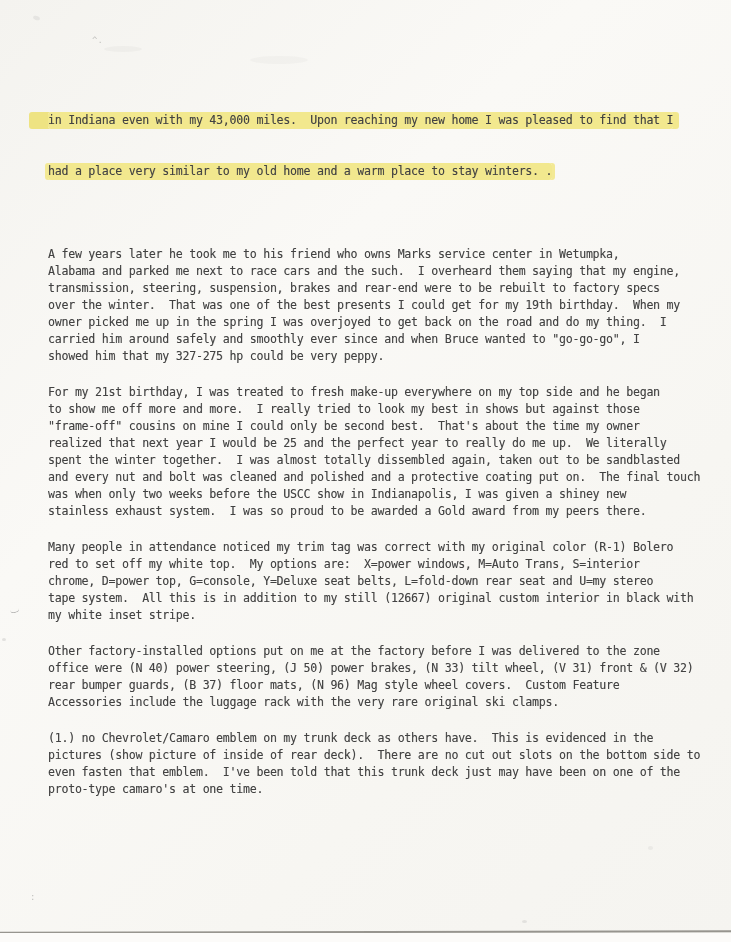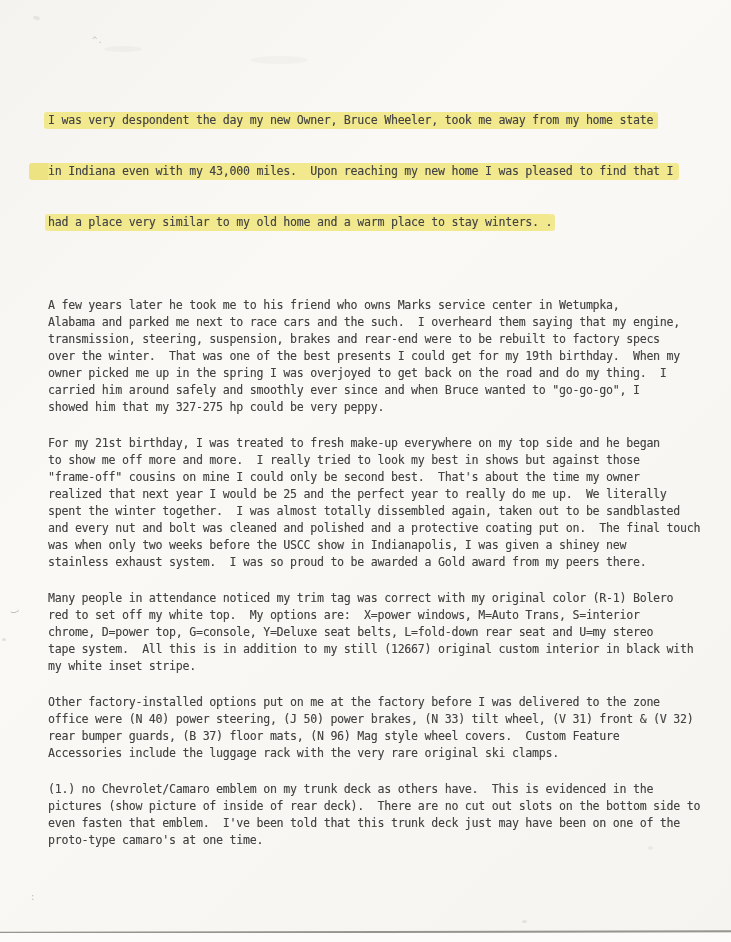--- a/index.html
+++ b/index.html
@@ -97,21 +97,20 @@
   <div class="smudge" style="left:160px; top:118px; width:26px; height:6px; opacity:0.07;"></div>
   <div class="arc-mark" style="left:10px; top:606px;"></div>
   <div class="smudge" style="left:2px; top:638px; width:4px; height:3px; opacity:0.22;"></div>
   <div class="tiny-text-mark" style="left:30px; top:893px; opacity:0.6;">:</div>
   <div class="smudge" style="left:522px; top:920px; width:5px; height:3px; opacity:0.18;"></div>
   <div class="smudge" style="left:648px; top:846px; width:5px; height:4px; opacity:0.10;"></div>
 
   <div class="content">
 
     <div class="para highlighted">
-      <div class="hl-line"><span class="hl hl-0">I was very despondent the day my new Owner, Bruce Wheeler, took me away from my home state</span></div>
       <div class="hl-line"><span class="hl hl-2">in Indiana even with my 43,000 miles.  Upon reaching my new home I was pleased to find that I</span></div>
       <div class="hl-line"><span class="hl hl-3">had a place very similar to my old home and a warm place to stay winters. .</span></div>
     </div>
 
     <p class="para">A few years later he took me to his friend who owns Marks service center in Wetumpka,
 Alabama and parked me next to race cars and the such.  I overheard them saying that my engine,
 transmission, steering, suspension, brakes and rear-end were to be rebuilt to factory specs
 over the winter.  That was one of the best presents I could get for my 19th birthday.  When my
 owner picked me up in the spring I was overjoyed to get back on the road and do my thing.  I
 carried him around safely and smoothly ever since and when Bruce wanted to "go-go-go", I

